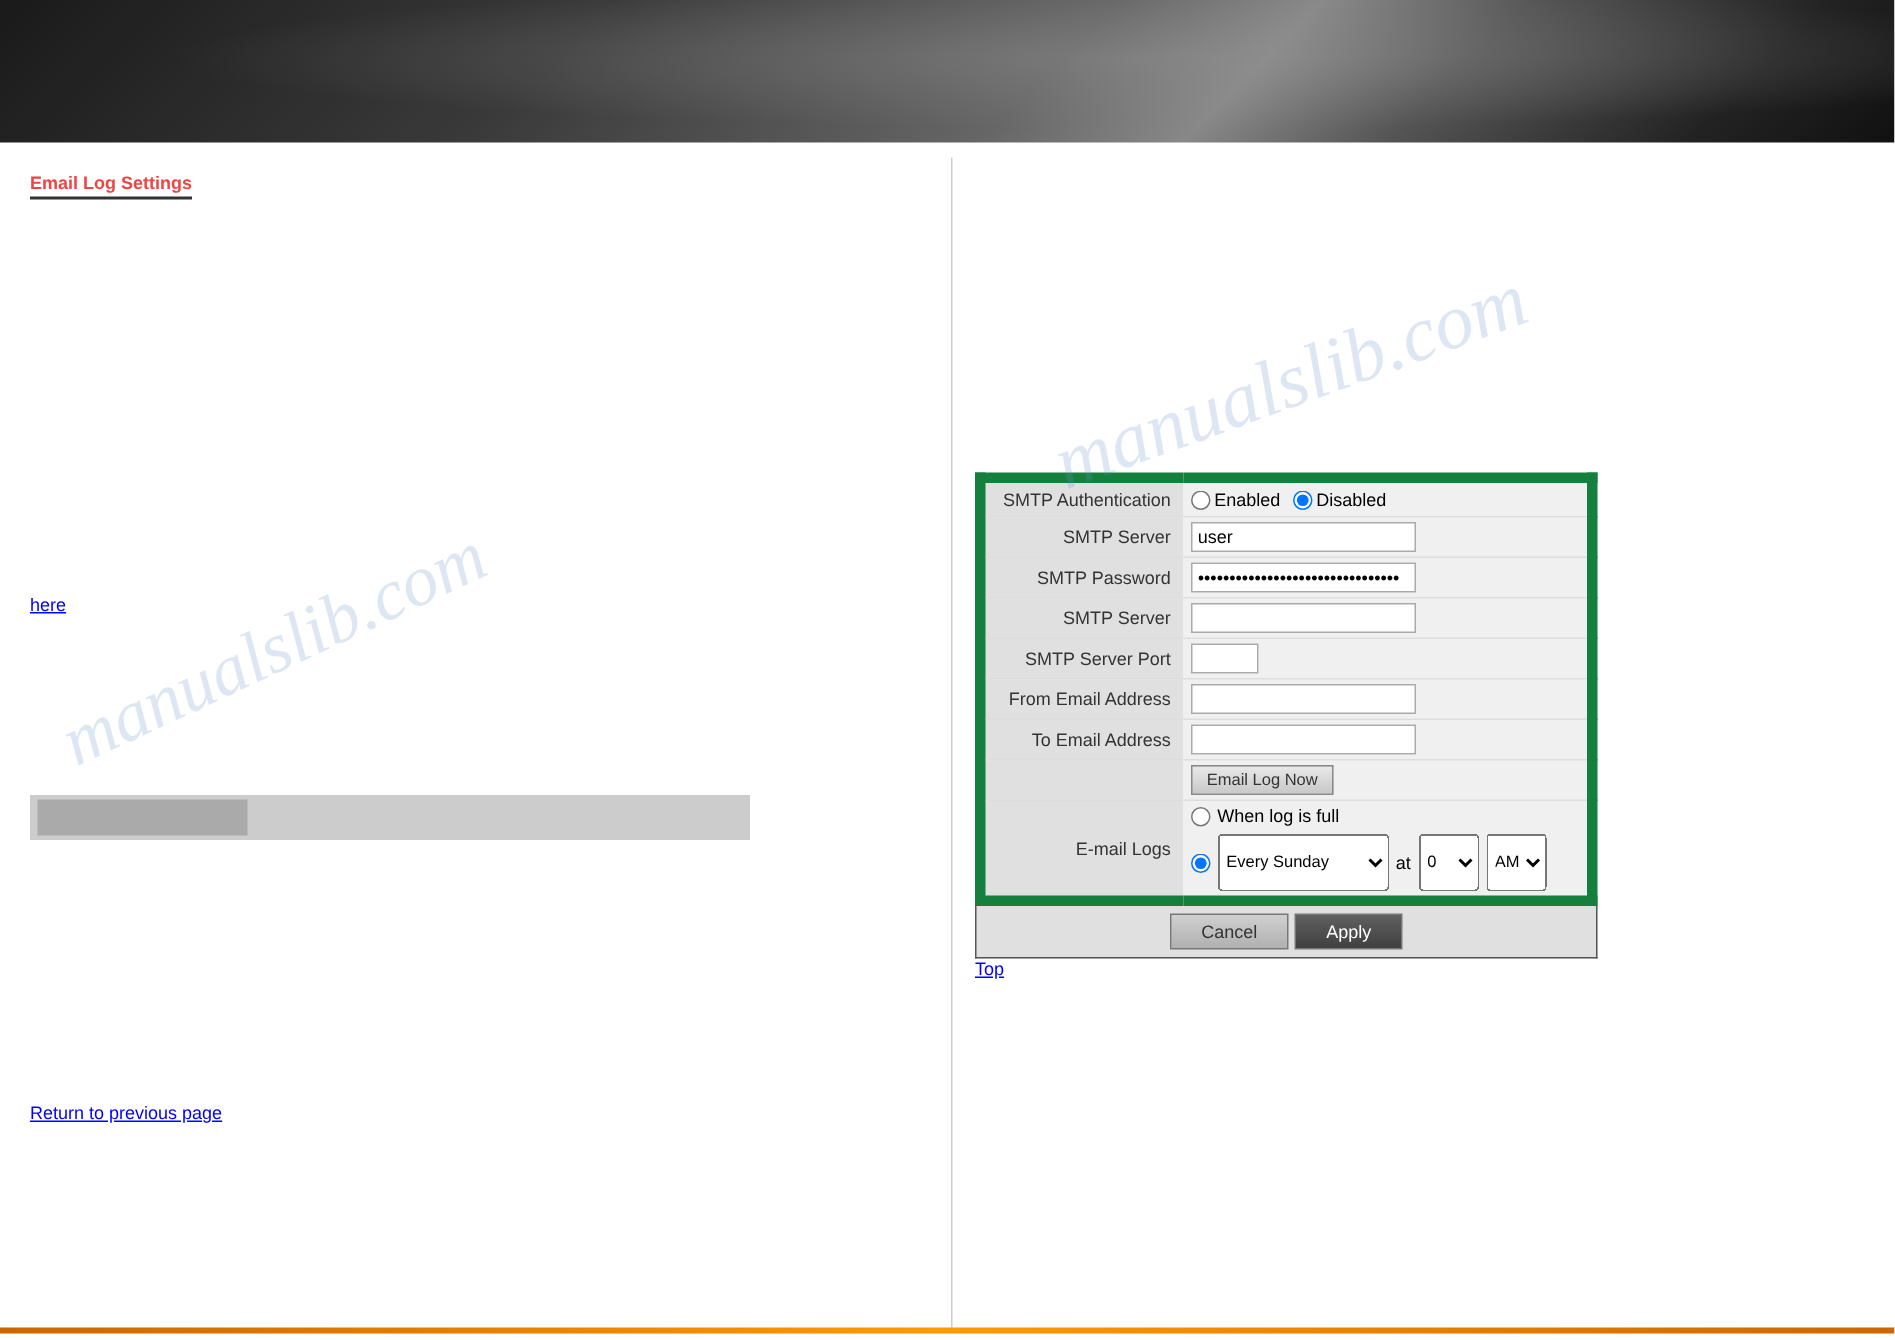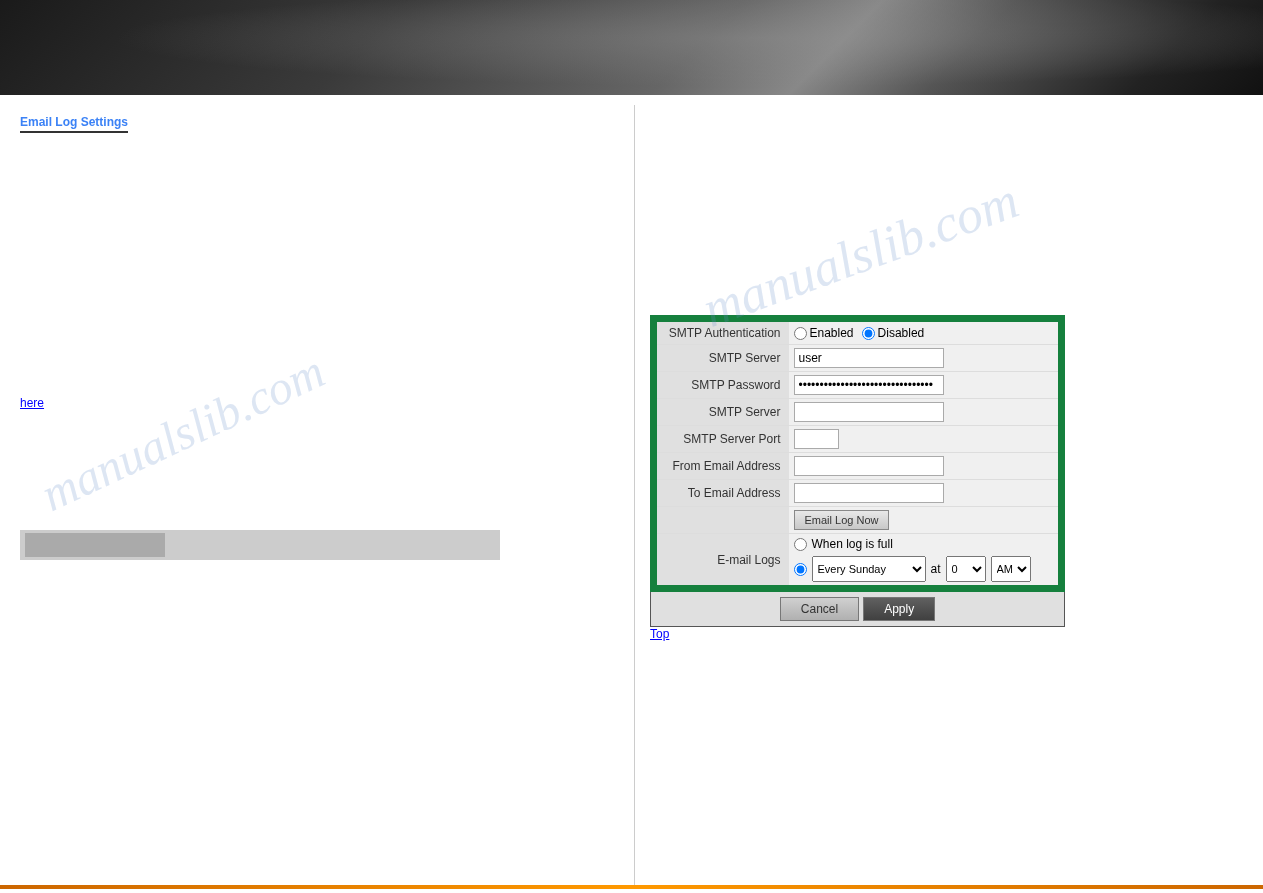--- a/index.html
+++ b/index.html
@@ -31,21 +31,21 @@
     .left-panel {
       width: 635px;
       padding: 10px 20px;
       border-right: 1px solid #ccc;
       position: relative;
     }
 
     .section-title {
       font-size: 12px;
       font-weight: bold;
-      color: #3b82f6;
+      color: #ef4444;
       border-bottom: 2px solid #333;
       padding-bottom: 2px;
       margin-bottom: 15px;
       display: inline-block;
     }
 
     .left-panel .body-text {
       font-size: 12px;
       color: #333;
       line-height: 1.6;
@@ -174,21 +174,21 @@
     }
 
     .email-logs-row2 {
       display: flex;
       align-items: center;
       gap: 5px;
     }
 
     select.small-select {
       font-size: 11px;
-      height: 26px;
+      height: 38px;
       padding: 1px;
     }
 
     
     .action-bar {
       width: 415px;
       background: #e0e0e0;
       border: 1px solid #555;
       border-top: none;
       display: flex;
@@ -251,20 +251,23 @@
     <div class="body-text" style="margin-bottom:30px;">&nbsp;</div>
 
     <a class="link-text">here</a>
 
     <div style="margin-top: 120px;">
       <div class="gray-bar">
         <div class="gray-bar-inner"></div>
       </div>
     </div>
 
+    <div style="margin-top: 160px;">
+      <a class="link-text bottom-link">Return to previous page</a>
+    </div>
   </div>
 
   <div class="right-panel">
 
     <div class="watermark" style="top:120px; left:60px; font-size:52px; color:rgba(100,140,200,0.22); transform:rotate(-20deg);">manualslib.com</div>
 
     <table class="smtp-form">
       <tbody>
           <tr>
         <td class="label-cell">SMTP Authentication</td>

